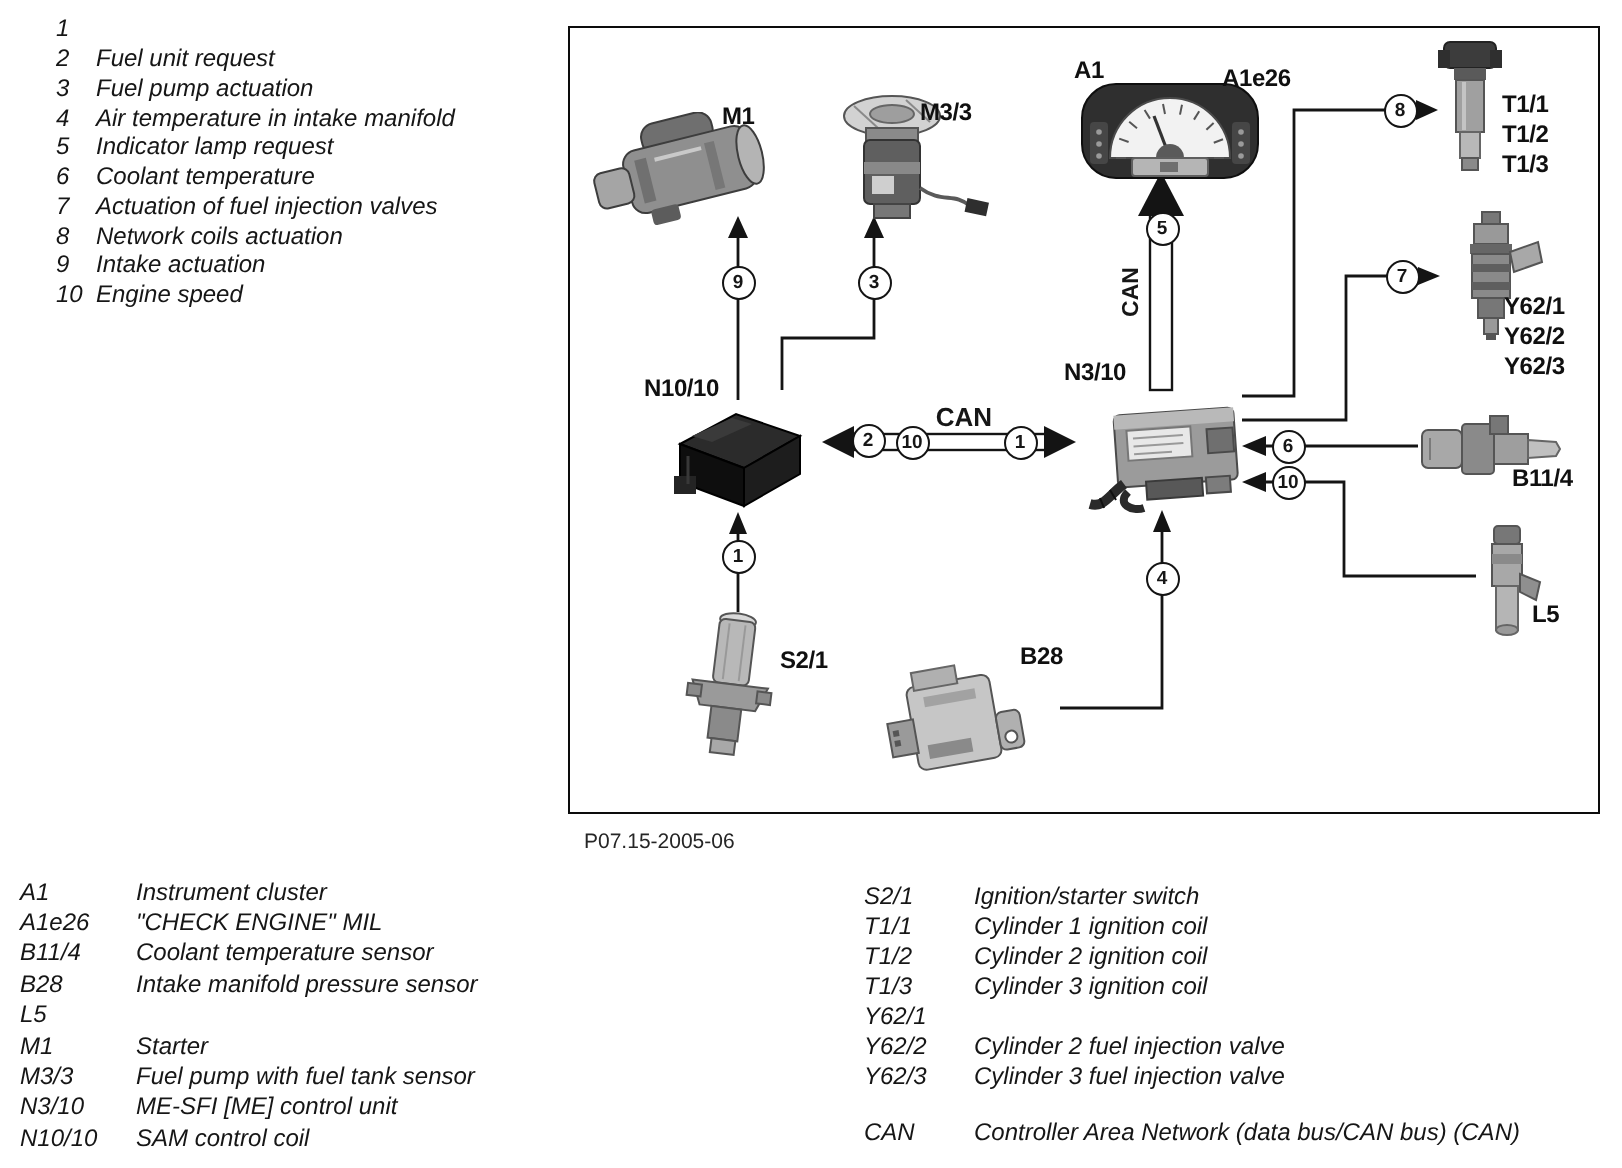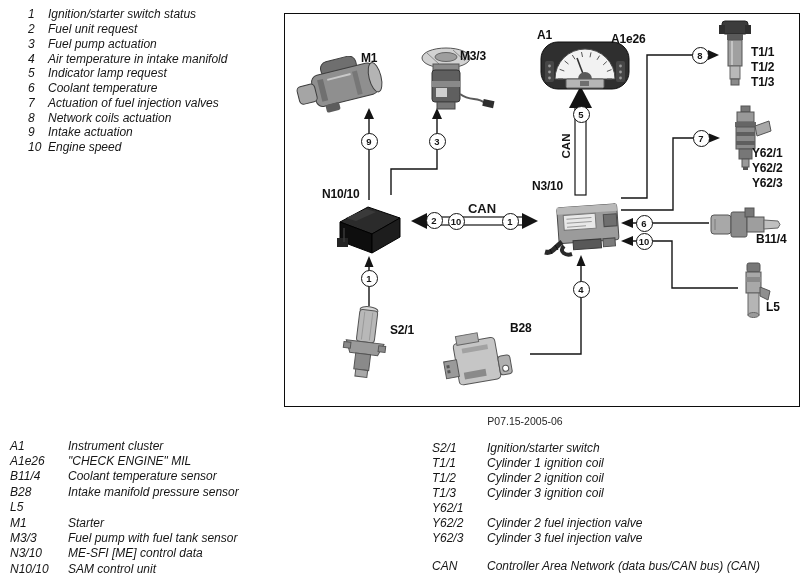--- a/index.html
+++ b/index.html
@@ -17,41 +17,40 @@
   .clabel{position:absolute;z-index:4;font-weight:700;font-size:12px;color:#101010;
           letter-spacing:-0.2px;white-space:nowrap;}
   .stack{line-height:15px;}
   .sig{position:absolute;width:17px;height:17px;box-sizing:border-box;border:1.4px solid #141414;
        border-radius:50%;background:#fff;z-index:5;display:flex;align-items:center;justify-content:center;
        font-size:9.5px;font-weight:600;}
   .canbus-label{position:absolute;left:170px;top:187px;width:54px;text-align:center;z-index:4;
                 font-weight:700;font-size:13px;}
   .canvert-label{position:absolute;left:262px;top:125px;width:40px;height:14px;z-index:4;
                  font-weight:700;font-size:11.5px;text-align:center;transform:rotate(-90deg);}
-  .part-number{position:absolute;left:268px;top:415px;width:514px;text-align:center;
+  .part-number{position:absolute;left:292px;top:415px;width:514px;text-align:left;
                font-size:10.5px;color:#262626;}
   
   .bl-row{display:flex;align-items:center;font-style:italic;font-size:12px;}
   .bl-left{position:absolute;left:10px;top:438px;}
   .bl-left .bl-row{height:15.4px;}
   .bl-left .bl-code{width:58px;flex:0 0 58px;}
   .bl-right{position:absolute;left:432px;top:441px;}
   .bl-right .bl-row{height:14.9px;}
   .bl-right .bl-code,.bl-can .bl-code{width:55px;flex:0 0 55px;}
   .bl-can{position:absolute;left:432px;top:559px;}
 </style>
 </head>
 <body>
 
 <div class="screen">
 
   <div class="top-legend">
     <div class="tl-row">
         <span class="tl-num">1</span>
-        <span>Ignition/starter switch status</span>
       </div>
     <div class="tl-row">
         <span class="tl-num">2</span>
         <span>Fuel unit request</span>
       </div>
     <div class="tl-row">
         <span class="tl-num">3</span>
         <span>Fuel pump actuation</span>
       </div>
     <div class="tl-row">
@@ -347,25 +346,25 @@
     <div class="bl-row">
         <span class="bl-code">M1</span>
         <span>Starter</span>
       </div>
     <div class="bl-row">
         <span class="bl-code">M3/3</span>
         <span>Fuel pump with fuel tank sensor</span>
       </div>
     <div class="bl-row">
         <span class="bl-code">N3/10</span>
-        <span>ME-SFI [ME] control data</span>
+        <span>ME-SFI [ME] control unit</span>
       </div>
     <div class="bl-row">
         <span class="bl-code">N10/10</span>
-        <span>SAM control unit</span>
+        <span>SAM control coil</span>
       </div>
   </div>
 
   <div class="bl-right">
     <div class="bl-row">
         <span class="bl-code">S2/1</span>
         <span>Ignition/starter switch</span>
       </div>
     <div class="bl-row">
         <span class="bl-code">T1/1</span>

